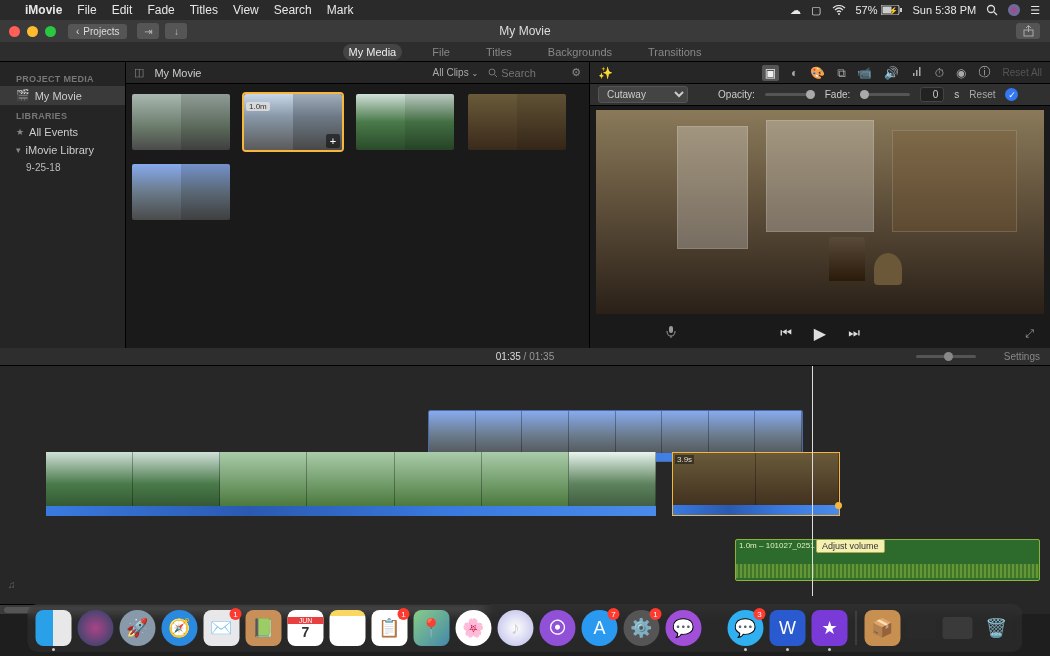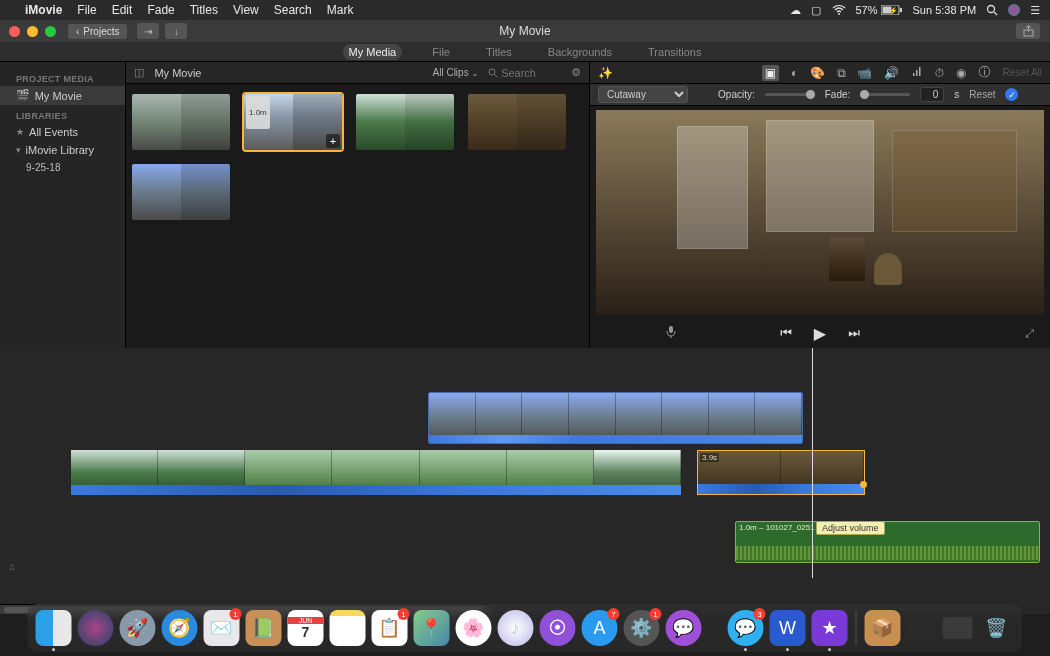--- a/index.html
+++ b/index.html
@@ -46,21 +46,21 @@
 .browser-bar .bb-name { color: #ccc; font-size: 11px; }
 .browser-bar .bb-spacer { flex: 1; }
 .browser-bar .bb-clips { color: #aaa; font-size: 10px;}
 .search { display:flex; align-items:center; gap:3px; color:#777; font-size:11px; }
 .search input { background: transparent; border: none; color: #ccc; font-size: 11px; width: 60px; outline:none; }
 .thumb-grid { padding: 10px 6px; display: flex; flex-wrap: wrap; gap: 14px; align-content: flex-start; }
 .clip { width: 98px; height: 56px; border-radius: 2px; position: relative; display:flex; overflow:hidden; }
 .clip.sel { outline: 2px solid #f7b63d; }
 .clip.flag::after { content:''; position:absolute; bottom:-3px; left:0; right:0; height:3px; background:#f7b63d; }
 .clip .half { flex:1; }
-.clip .badge { position:absolute; top:2px; left:2px; background:rgba(220,220,220,.9); color:#333; font-size:8px; padding:12px 3px; border-radius:2px; }
+.clip .badge { position:absolute; top:8px; left:2px; background:rgba(220,220,220,.9); color:#333; font-size:8px; padding:0 3px; border-radius:2px; }
 .clip .plus { position:absolute; bottom:2px; right:2px; width:14px; height:14px; background:rgba(0,0,0,.5); color:#fff; font-size:11px; display:flex; align-items:center; justify-content:center; border-radius:2px;}
 
 
 .viewer { width: 460px; background: #1a1a1a; display:flex; flex-direction:column; }
 .viewer-tools { height: 22px; background: #262626; display:flex; align-items:center; padding: 0 8px; gap:12px; border-bottom:1px solid #000; }
 .viewer-tools .vt-spacer { flex: 1; }
 .viewer-tools .icon { color: #aaa; font-size: 12px; cursor:pointer; }
 .viewer-tools .icon.active { background:#555; padding:1px 3px; border-radius:2px; color:#eee;}
 .viewer-tools .reset { color: #555; font-size: 10px; }
 .viewer-adjust { height: 22px; background: #303030; display:flex; align-items:center; padding: 0 8px; gap:10px; border-bottom:1px solid #000; font-size:10px; }
@@ -80,21 +80,21 @@
 .timeline { position: relative; height: 266px; background: #272727; }
 .tl-header { height: 18px; background: #2e2e2e; position:relative; display:flex; align-items:center; justify-content:center; color:#999; font-size:10px; border-bottom:1px solid #000;}
 .tl-header .settings { position:absolute; right:10px; color:#888; }
 .tl-header .zoom { position:absolute; right:74px; width:60px; height:3px; background:#555; border-radius:2px;}
 .tl-header .zoom .zk { position:absolute; width:9px;height:9px;background:#888;border-radius:50%;top:-3px;left:28px;}
 .tracks { position: relative; height: 230px; overflow:hidden; }
 .playhead { position:absolute; top:0; bottom:0; width:1px; background:#ddd; left:812px; z-index:10;}
 .overlay-track { position:absolute; top:44px; left:428px; width:375px; height:52px; background:#2a3a5a; border:1px solid #4a6aaa; border-radius:2px; overflow:hidden; display:flex;}
 .overlay-track .f { flex:1; border-right:1px solid rgba(0,0,0,.3);}
 .overlay-track::after { content:''; position:absolute; bottom:0; left:0; right:0; height:8px; background:linear-gradient(90deg,#3a7ae0 0%, #5a9af0 20%, #3a7ae0 40%, #4a8ae8 100%);}
-.main-track { position:absolute; top:102px; height:45px; display:flex;margin-left:25px;}
+.main-track { position:absolute; top:86px; height:64px; display:flex;}
 .maina { left:46px; width:610px; }
 .mainb { left:672px; width:168px; border:1px solid #f7b63d; }
 .main-track .f { flex:1; border-right:1px solid rgba(0,0,0,.3); position:relative;}
 .main-track::after { content:''; position:absolute; bottom:0; left:0; right:0; height:10px; background:linear-gradient(90deg,#3a7ae0,#2a5ab0,#3a7ae0,#4a8ae8);}
 .mainb .dur { position:absolute; top:2px; left:2px; font-size:8px; color:#ddd; background:rgba(0,0,0,.4); padding:0 2px; z-index:2;}
 .mainb .handle { position:absolute; right:-3px; bottom:6px; width:7px; height:7px; background:#f7b63d; border-radius:50%; z-index:3;}
 .audio-track { position:absolute; top:173px; left:735px; width:305px; height:42px; background:#2d6b2d; border:1px solid #8ab53a; border-radius:2px; overflow:hidden;}
 .audio-track .label { position:absolute; top:1px; left:3px; font-size:8px; color:#dff0c0; }
 .audio-track .wave { position:absolute; bottom:2px; left:0; right:0; height:14px; background: repeating-linear-gradient(90deg, #7aaa3a 0 2px, #4a7a2a 2px 4px); opacity:.7;}
 .audio-track .tip { position:absolute; top:-1px; left:80px; background:#f5f0b0; color:#333; font-size:9px; padding:1px 5px; border-radius:2px; border:1px solid #aa5;}
@@ -307,20 +307,29 @@
       </span>
       <span>⏮</span>
       <span style="font-size:16px;">▶</span>
       <span>⏭</span>
       <span class="fs">⤢</span>
     </div>
   </div>
 </div>
 
 <div class="timeline">
+  <div class="tl-header">
+    <span>
+      <span style="color:#ddd;">01:35</span> / <span>01:35</span>
+    </span>
+    <div class="zoom">
+        <div class="zk"></div>
+      </div>
+    <span class="settings">Settings</span>
+  </div>
   <div class="tracks">
     <div class="playhead"></div>
 
     <div class="overlay-track">
       <div class="f bg-city"></div>
         <div class="f bg-city"></div>
         <div class="f bg-city"></div>
         <div class="f bg-city"></div>
         <div class="f bg-city"></div>
         <div class="f bg-city"></div>

